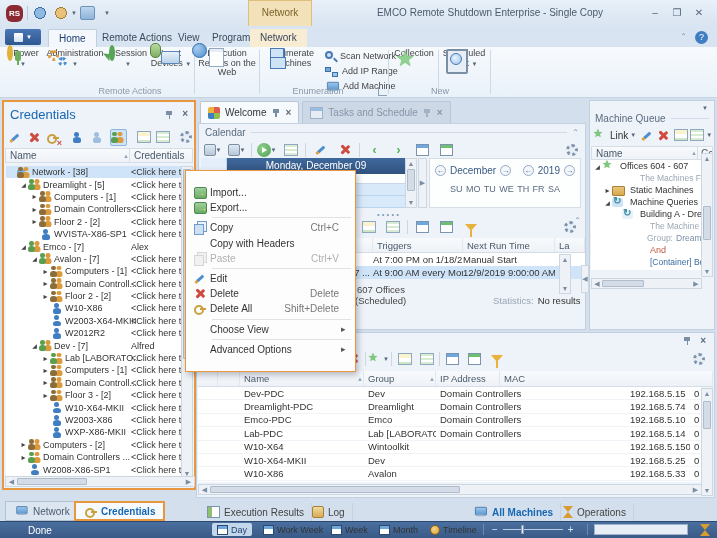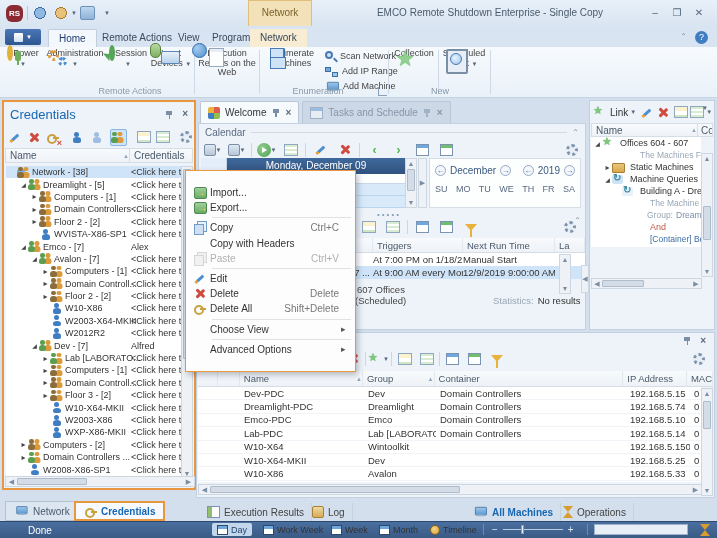--- a/index.html
+++ b/index.html
@@ -631,21 +631,21 @@
           <span class="navcirc">←</span>
           <span style="color:#3a5a82">December</span>
           <span class="navcirc">→</span>
         </span>
         <span class="flex" style="gap:4px">
           <span class="navcirc">←</span>
           <span style="color:#3a5a82">2019</span>
           <span class="navcirc">→</span>
         </span>
       </div>
-      <div class="flex" style="height:16px;padding:0 5px;justify-content:space-between;color:#5a6b80;font-size:9px">
+      <div class="flex" style="height:16px;padding:0 20px;justify-content:space-between;color:#5a6b80;font-size:9px">
 
       <span>SU</span>
           <span>MO</span>
           <span>TU</span>
           <span>WE</span>
           <span>TH</span>
           <span>FR</span>
           <span>SA</span>
         </div>
     </div>
@@ -712,20 +712,24 @@
         <span style="color:#9aa7b5">Statistics:</span>
         <span style="color:#333">No results</span>
       </div>
     </div>
   </div>
 
   <div class="abs sb" style="left:581px;top:265px;width:8px;height:28px;text-align:center"><span class="sarr" style="line-height:26px">◀</span></div>
 
   <div class="abs panel" style="left:589px;top:100px;width:126px;height:230px;border-color:#c3d0df">
     <div class="abs dda" style="right:6px;top:4px">▼</div>
+    <div class="grpcap" style="padding:12px 5px 0">
+      <span>Machine Queue</span>
+      <span class="line"></span>
+    </div>
     <div class="tbar" style="height:22px;padding:0 3px;gap:2px">
       <span class="flex" style="gap:2px">
         <span class="tic ic-star"></span>
         <span>Link</span>
           <span class="dda">▼</span>
       </span>
       <span class="tsep"></span>
       <span class="tbtn" style="width:15px">
           <span class="si ic-pencil"></span>
         </span>
@@ -905,23 +909,20 @@
       <span style="width:124px">
           <span>Name</span>
           <span style="flex:1"></span>
           <span class="sort">▲</span>
         </span>
       <span style="width:72px">
           <span>Group</span>
           <span style="flex:1"></span>
           <span class="sort">▲</span>
         </span>
-      <span style="width:190px">
-          <span>Container</span>
-        </span>
       <span style="width:64px">
           <span>IP Address</span>
         </span>
       <span style="flex:1">
           <span>MAC</span>
         </span>
     </div>
     <div style="background:#fff;margin:0 13px 0 1px;height:95px;overflow:hidden">
 
         <div class="mgrow">

